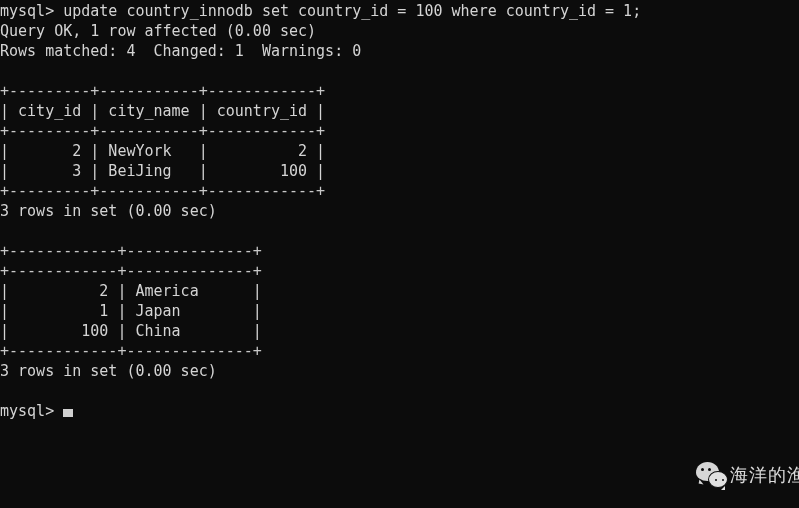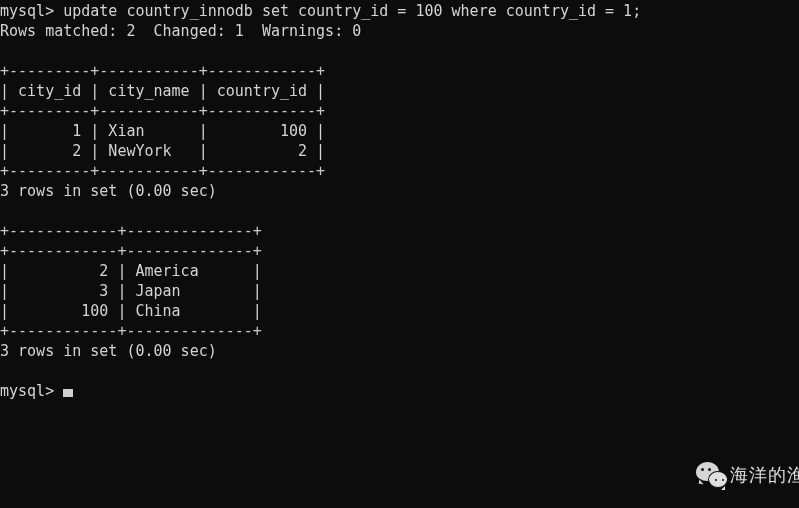--- a/index.html
+++ b/index.html
@@ -126,34 +126,35 @@
     white-space: nowrap;
   }
 </style>
 </head>
 <body>
 
 <div id="terminal">
   <div id="screen">
 
     <div class="line">mysql&gt; update country_innodb set country_id = 100 where country_id = 1;</div>
-    <div class="line">Rows matched: 2  Changed: 1  Warnings: 0</div>
+    <div class="line">Query OK, 1 row affected (0.00 sec)</div>
+    <div class="line">Rows matched: 4  Changed: 1  Warnings: 0</div>
     <div class="line blank"></div>
     <div class="line rule">+---------+-----------+------------+</div>
     <div class="line">| city_id | city_name | country_id |</div>
     <div class="line rule">+---------+-----------+------------+</div>
-    <div class="line">|       1 | Xian      |        100 |</div>
     <div class="line">|       2 | NewYork   |          2 |</div>
+    <div class="line">|       3 | BeiJing   |        100 |</div>
     <div class="line rule">+---------+-----------+------------+</div>
     <div class="line">3 rows in set (0.00 sec)</div>
     <div class="line blank"></div>
     <div class="line rule">+------------+--------------+</div>
     <div class="line rule">+------------+--------------+</div>
     <div class="line">|          2 | America      |</div>
-    <div class="line">|          3 | Japan        |</div>
+    <div class="line">|          1 | Japan        |</div>
     <div class="line">|        100 | China        |</div>
     <div class="line rule">+------------+--------------+</div>
     <div class="line">3 rows in set (0.00 sec)</div>
     <div class="line blank"></div>
     <div class="line prompt-line"><span>mysql&gt; </span><span class="cursor"></span></div>
 
   </div>
 
   <div id="watermark">
     <span class="wm-logo">

